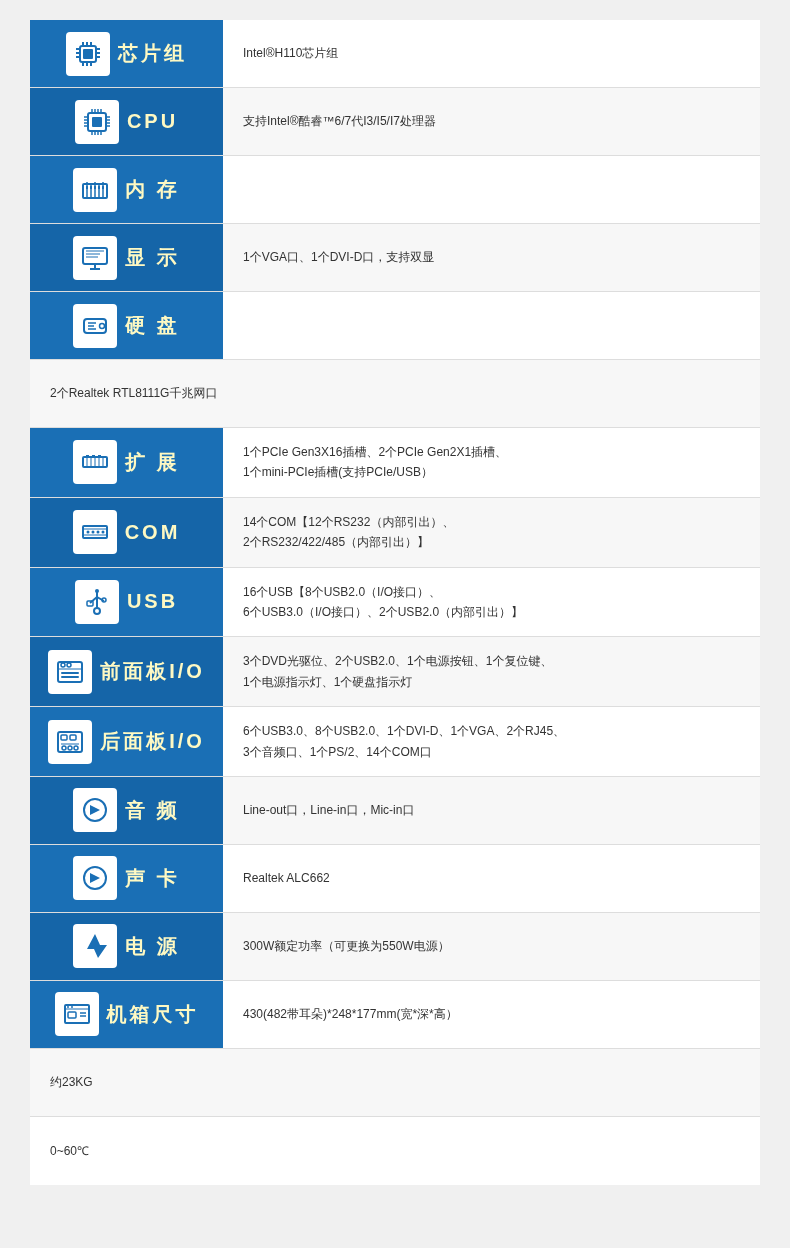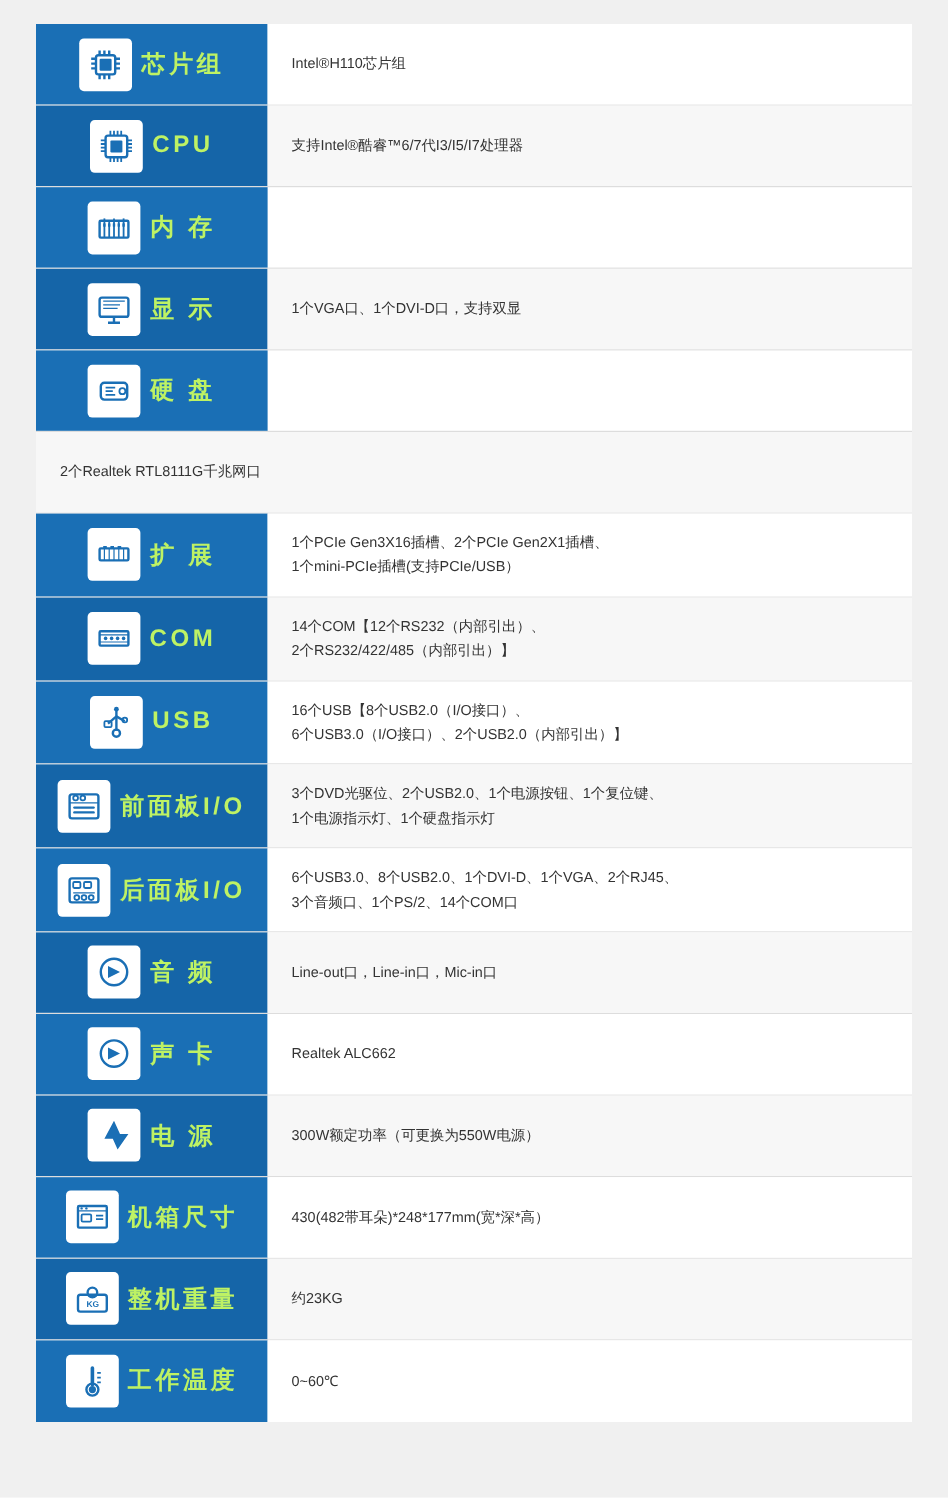--- a/index.html
+++ b/index.html
@@ -43,21 +43,21 @@
       justify-content: center;
       flex-shrink: 0;
     }
     .icon-box svg {
       width: 30px;
       height: 30px;
     }
     .label-text {
       font-size: 20px;
       font-weight: bold;
-      color: #bef264;
+      color: #fef9c3;
       letter-spacing: 3px;
       white-space: nowrap;
     }
     .value-cell {
       flex: 1;
       padding: 14px 20px;
       font-size: 12px;
       color: #333;
       display: flex;
       align-items: center;
@@ -325,41 +325,18 @@
       <rect x="6" y="13" width="8" height="6" rx="1" stroke="#1a6fb5" stroke-width="1.5" fill="none"></rect>
       <line x1="18" y1="14" x2="24" y2="14" stroke="#1a6fb5" stroke-width="1.5"></line>
       <line x1="18" y1="17" x2="24" y2="17" stroke="#1a6fb5" stroke-width="1.5"></line>
     </svg>
         </div>
         <span class="label-text">机箱尺寸</span>
       </div>
       <div class="value-cell">430(482带耳朵)*248*177mm(宽*深*高）</div>
     </div>
     <div class="spec-row">
-      <div class="label-cell">
-        <div class="icon-box">
-          <svg viewBox="0 0 30 30" fill="none" xmlns="http://www.w3.org/2000/svg">
-      <rect x="3" y="12" width="24" height="14" rx="2" stroke="#1a6fb5" stroke-width="2" fill="none"></rect>
-      <circle cx="15" cy="10" r="4" stroke="#1a6fb5" stroke-width="2" fill="none"></circle>
-      <text x="10" y="22" font-size="7" fill="#1a6fb5" font-weight="bold">KG</text>
-    </svg>
-        </div>
-        <span class="label-text">整机重量</span>
-      </div>
       <div class="value-cell">约23KG</div>
     </div>
     <div class="spec-row">
-      <div class="label-cell">
-        <div class="icon-box">
-          <svg viewBox="0 0 30 30" fill="none" xmlns="http://www.w3.org/2000/svg">
-      <line x1="15" y1="4" x2="15" y2="18" stroke="#1a6fb5" stroke-width="3" stroke-linecap="round"></line>
-      <circle cx="15" cy="22" r="5" stroke="#1a6fb5" stroke-width="2" fill="none"></circle>
-      <circle cx="15" cy="22" r="3" fill="#1a6fb5"></circle>
-      <line x1="19" y1="8" x2="22" y2="8" stroke="#1a6fb5" stroke-width="1.5"></line>
-      <line x1="19" y1="12" x2="22" y2="12" stroke="#1a6fb5" stroke-width="1.5"></line>
-      <line x1="19" y1="16" x2="22" y2="16" stroke="#1a6fb5" stroke-width="1.5"></line>
-    </svg>
-        </div>
-        <span class="label-text">工作温度</span>
-      </div>
       <div class="value-cell">0~60℃</div>
     </div>
   </div>
 
 </body></html>

